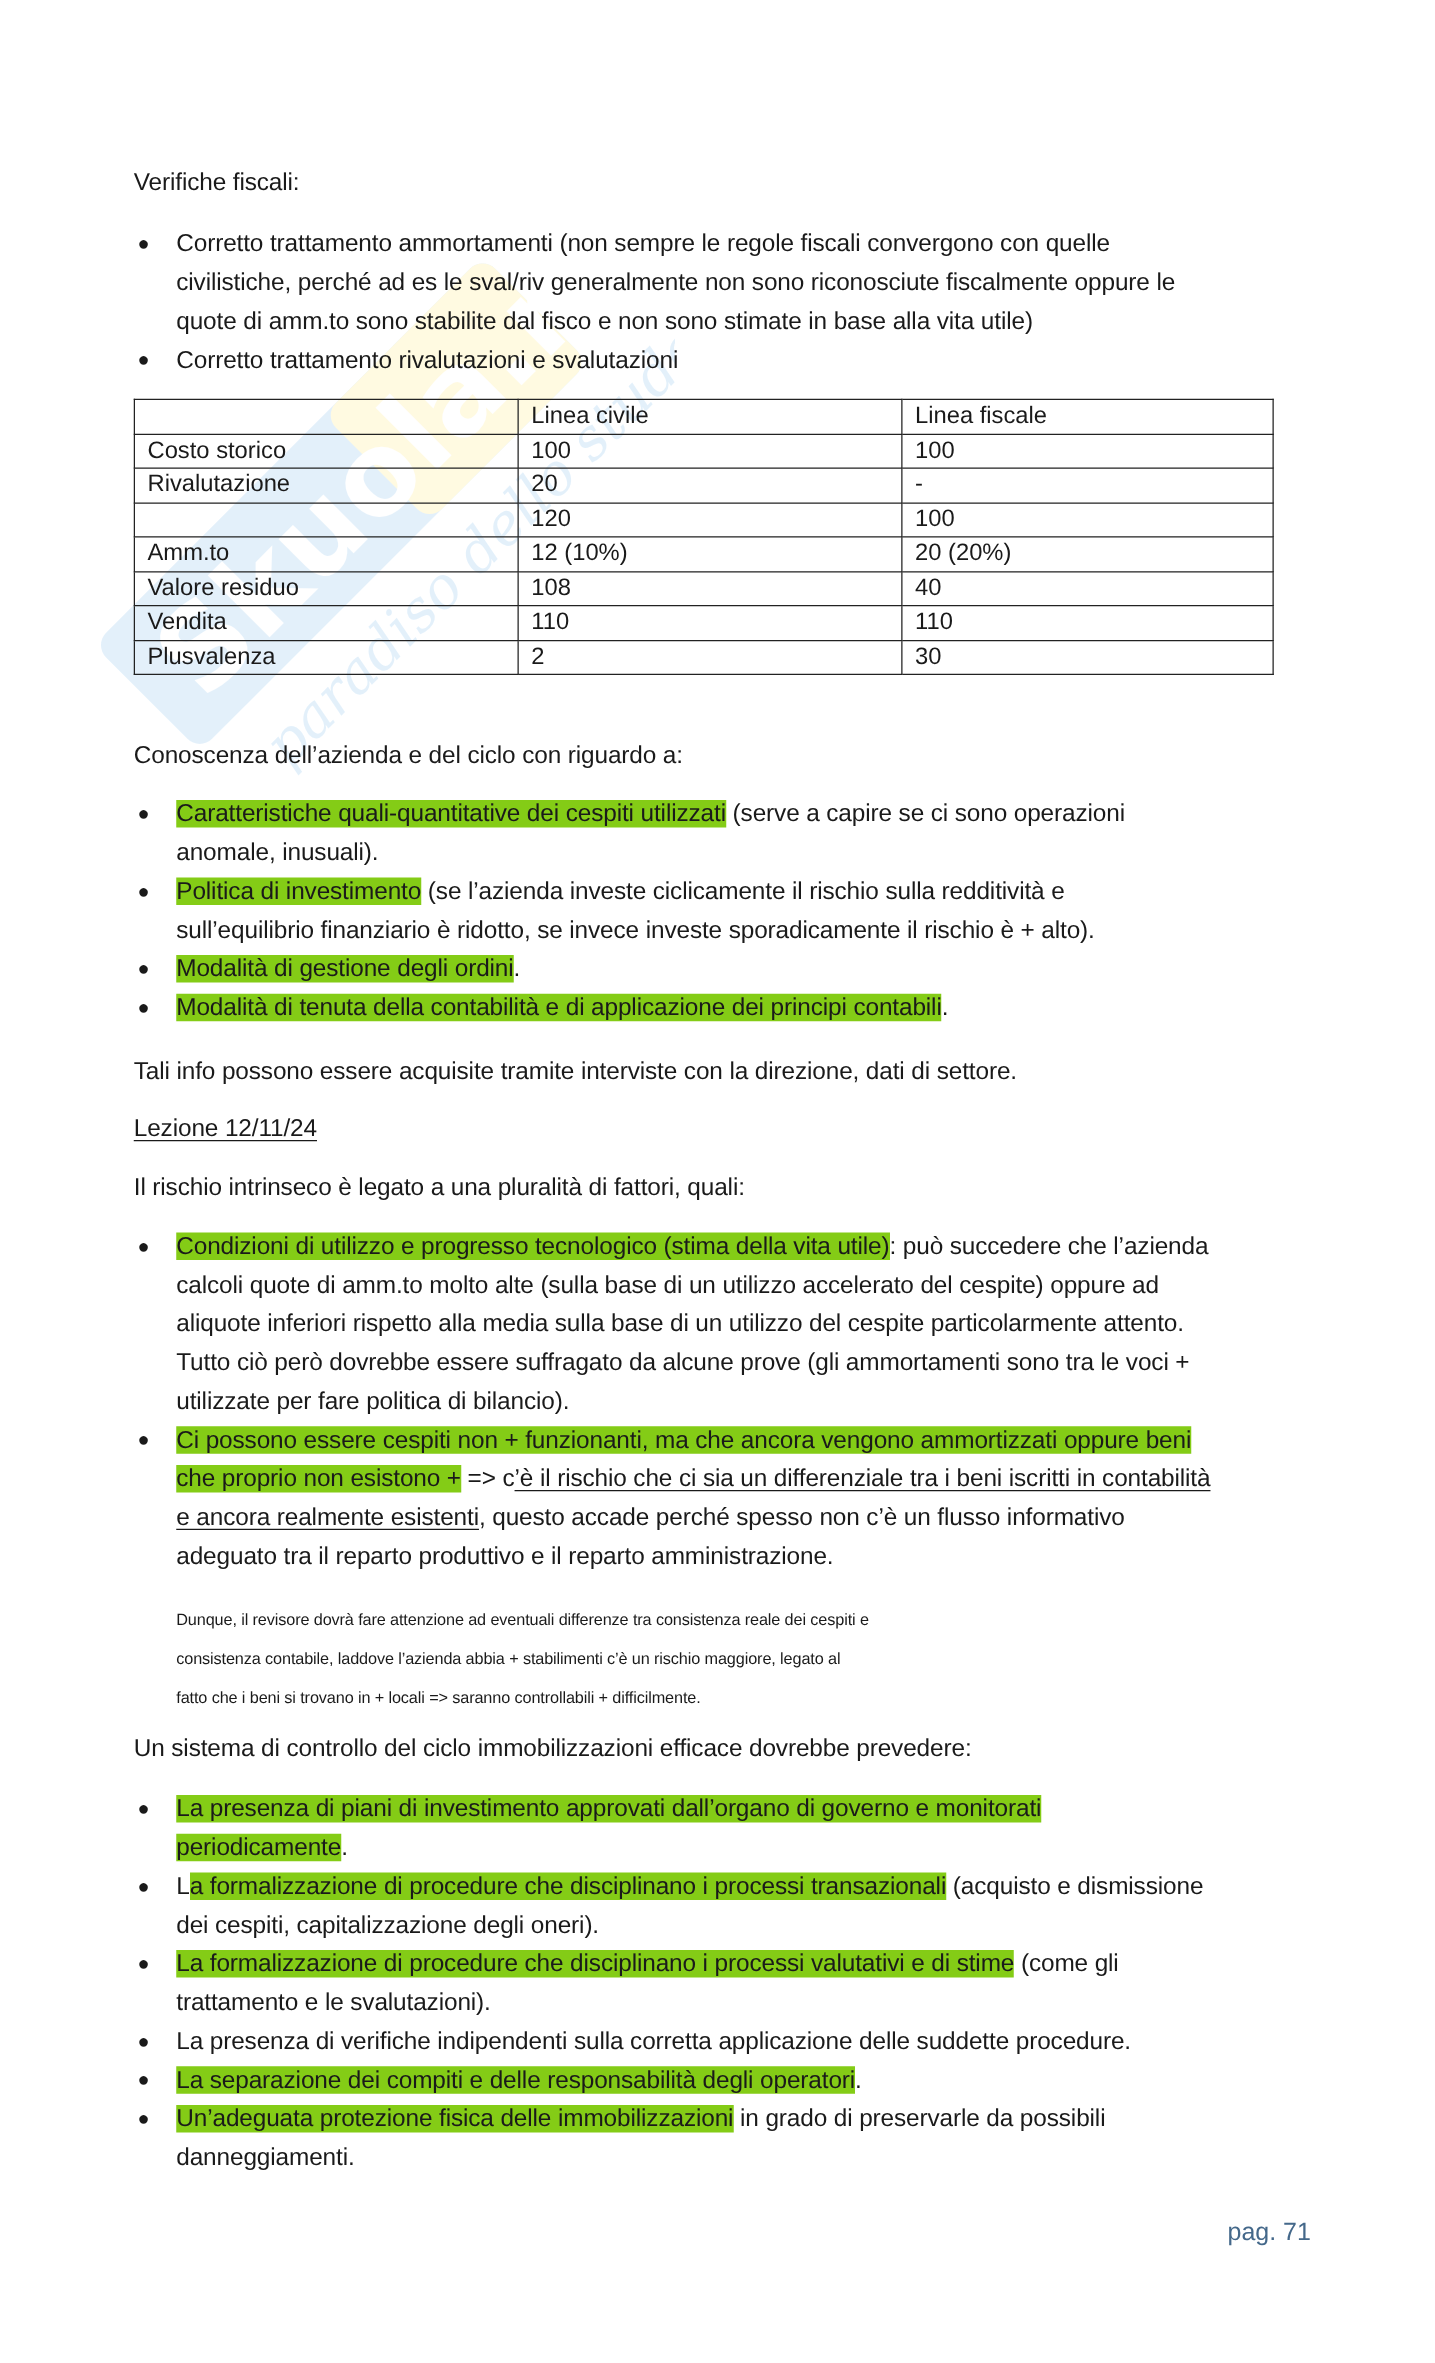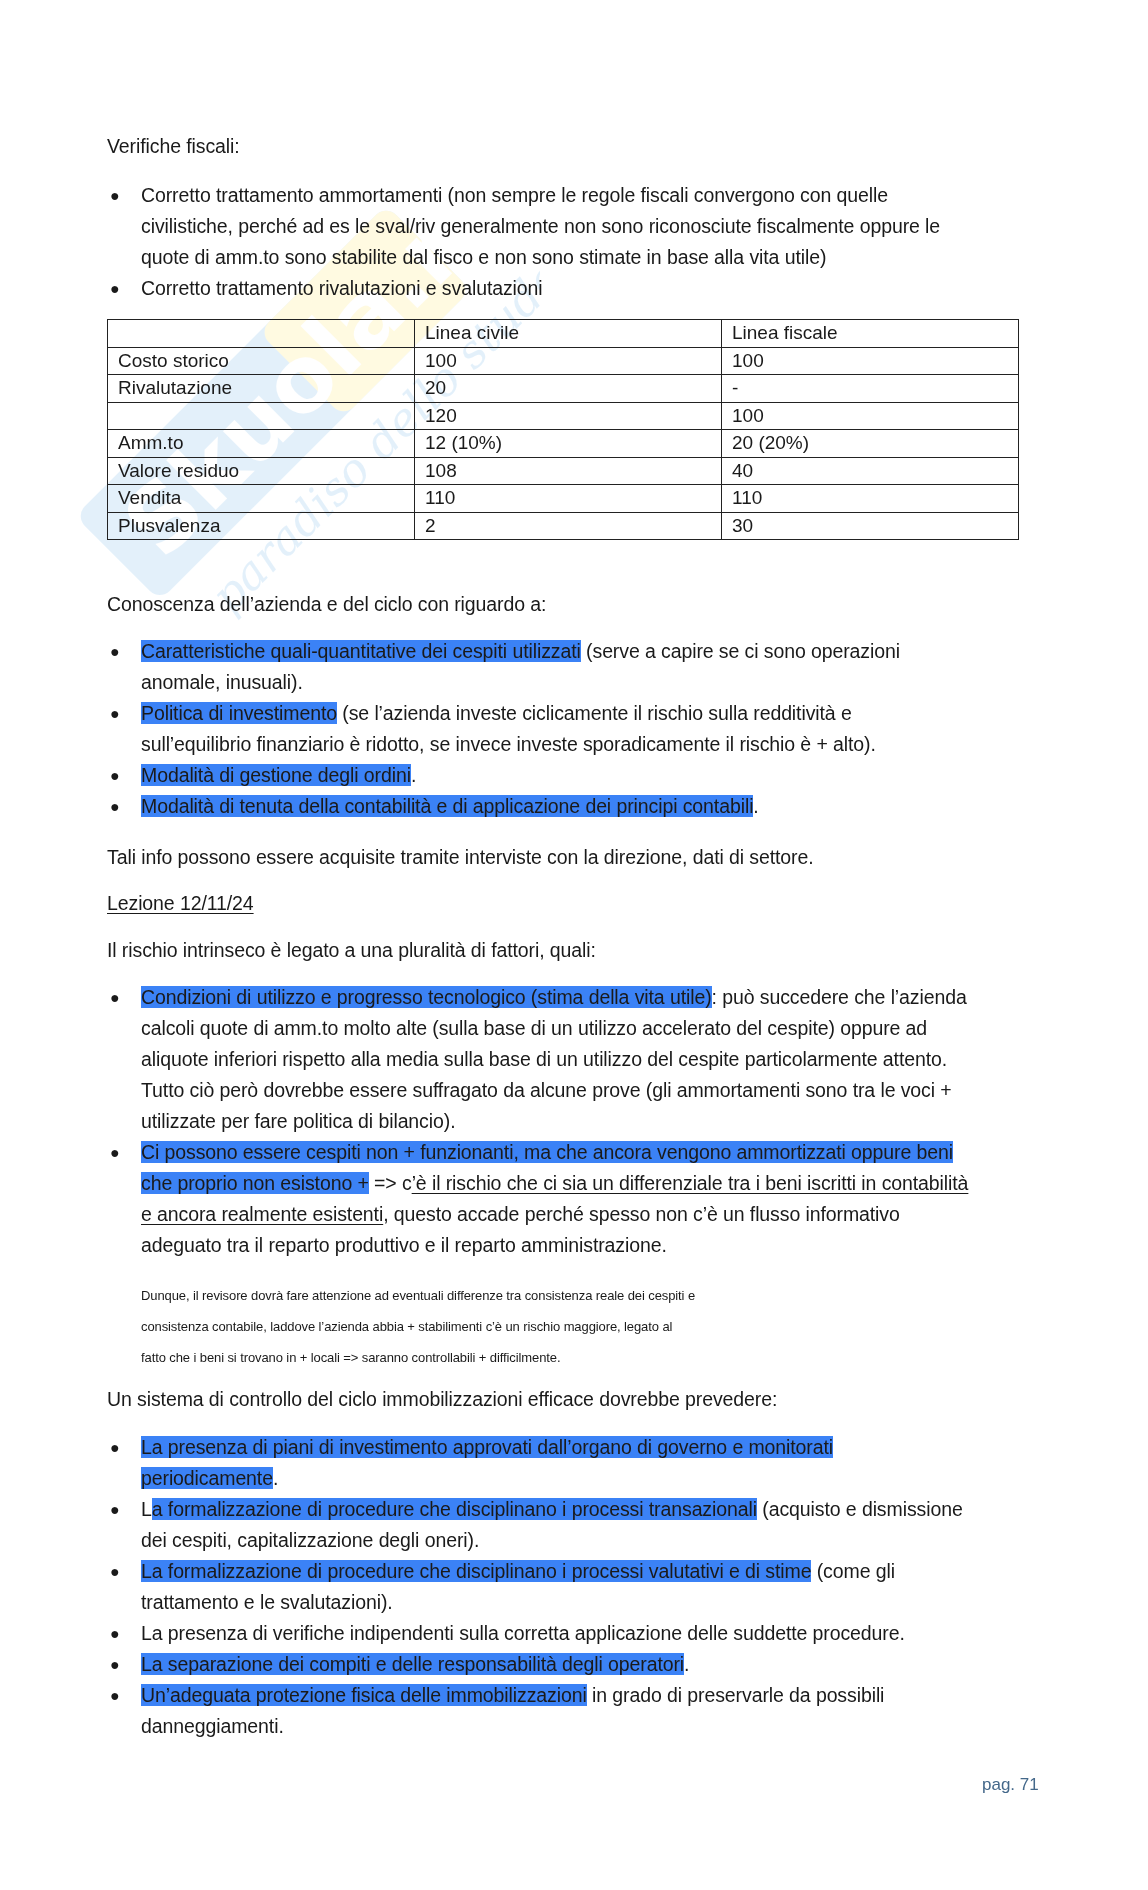--- a/index.html
+++ b/index.html
@@ -11,33 +11,33 @@
   .watermark {
     position: absolute; left: 20px; top: 150px; width: 520px; height: 520px;
     pointer-events: none; opacity: 0.16; z-index: 0;
   }
   .page { position: absolute; left: 0; top: 0; width: 1148px; height: 1632px; z-index: 1; }
   .p { position: absolute; left: 107px; font-size: 19.5px; line-height: 31px; white-space: nowrap; letter-spacing: -0.1px; }
   .ul { position: absolute; left: 107px; width: 960px; margin: 0; padding: 0; list-style: none; }
   .ul li { position: relative; padding-left: 34px; font-size: 19.5px; line-height: 31px; letter-spacing: -0.1px; }
   .ul li .bullet { position: absolute; left: 3px; top: 0; font-size: 16px; }
   .ul li .line { display: block; white-space: nowrap; }
-  .hl { background: #3b82f6; }
+  .hl { background: #84cc16; }
   .u { text-decoration: underline; text-underline-offset: 3px; }
   .para-indent { position: absolute; left: 141px; font-size: 13px; line-height: 31px; white-space: nowrap; letter-spacing: -0.1px; }
   table.t {
     position: absolute; left: 107px; top: 319px; width: 912px;
     border-collapse: collapse; font-size: 19px;
   }
   table.t td {
     border: 1.3px solid #222; height: 26.5px; padding: 0 10px; line-height: 24px; vertical-align: middle;
   }
   table.t td.c0 { width: 286px; }
   table.t td.c1 { width: 286px; }
-  .pagenum { position: absolute; left: 982px; top: 1775px; font-size: 17px; color: #44688a; }
+  .pagenum { position: absolute; left: 982px; top: 1775px; font-size: 20px; color: #44688a; }
 </style>
 </head>
 <body>
 
 <svg class="watermark" viewBox="0 0 520 520">
   <g transform="rotate(-45 260 260)">
     <rect x="40" y="190" width="440" height="120" rx="14" fill="#5aa9e6"></rect>
     <rect x="300" y="190" width="180" height="120" rx="14" fill="#ffe24d"></rect>
     <text x="70" y="285" font-size="92" font-weight="bold" fill="#ffffff" font-family="DejaVu Sans, sans-serif">Skuola.net</text>
     <text x="80" y="370" font-size="46" font-style="italic" fill="#5aa9e6" font-family="DejaVu Serif, serif">paradiso dello studente</text>

